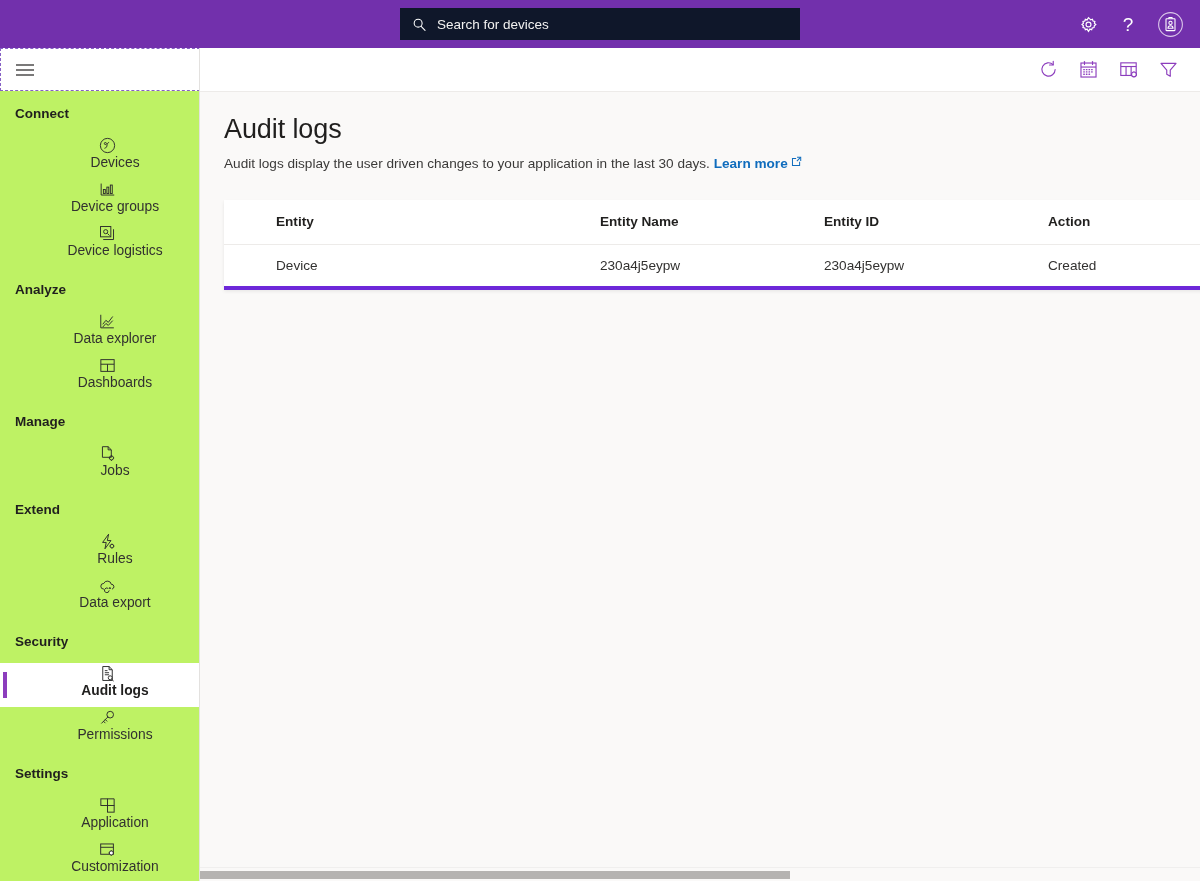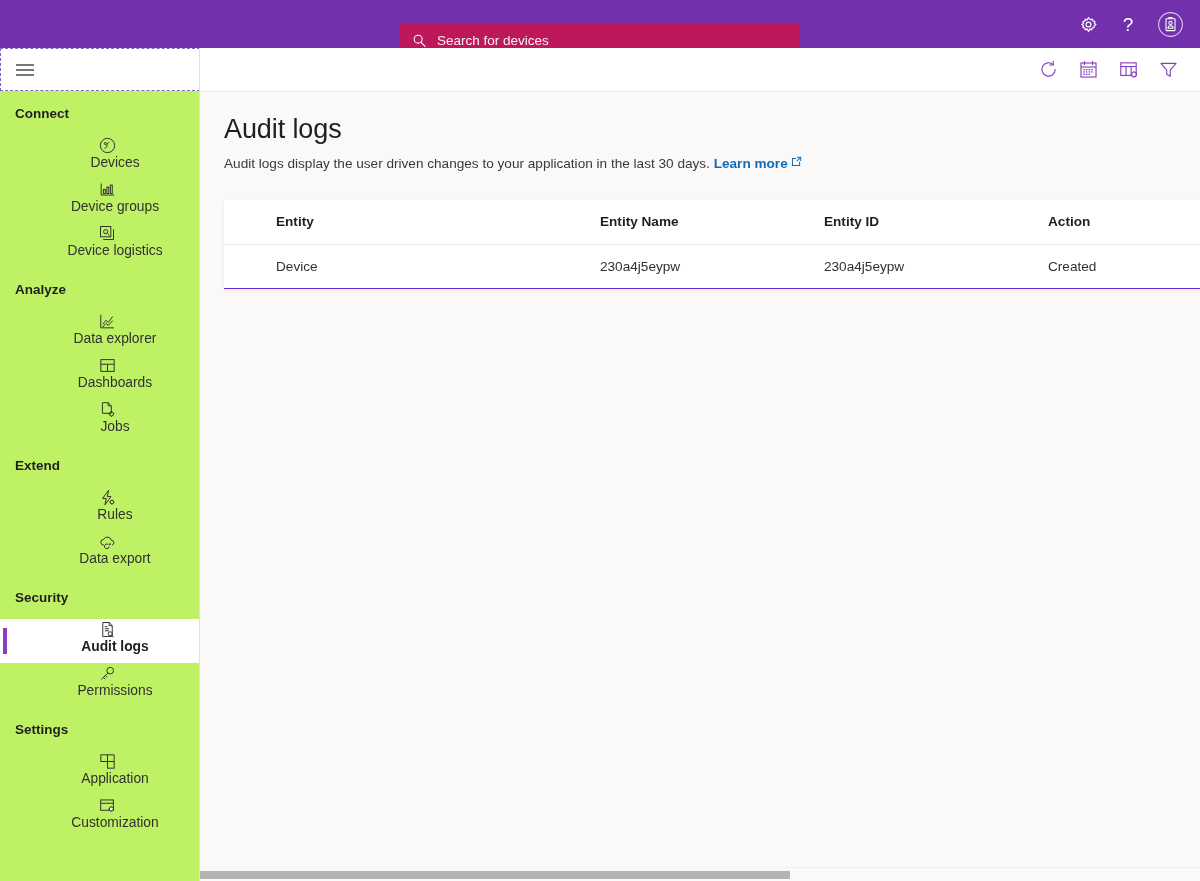--- a/index.html
+++ b/index.html
@@ -30,25 +30,24 @@
     color: #ffffff;
     font-size: 15.5px;
     font-weight: bold;
     letter-spacing: .1px;
     margin-left: 19px;
     white-space: nowrap;
   }
   .search-box {
     position: absolute; left: 400px; top: 8px;
     width: 400px; height: 32px;
-    background: #be185d;
+    background: #0f172a;
     display: flex; align-items: center;
     padding-left: 12px;
     cursor: text;
-    margin-top: 16px;
   }
   .search-icon { width: 15px; height: 15px; flex: 0 0 auto; }
   .search-placeholder {
     color: #f3f2f1;
     font-size: 13.5px;
     margin-left: 10px;
     white-space: nowrap;
   }
   .header-actions {
     position: absolute; right: 8px; top: 0;
@@ -187,21 +186,21 @@
     overflow: hidden;
   }
   table.grid thead th {
     color: #201f1e;
     font-weight: bold;
     border-bottom: 1px solid #edebe9;
   }
   table.grid tbody td {
     color: #323130;
     font-weight: normal;
-    border-bottom: 1px solid #6d28d9;
+    border-bottom: 4px solid #6d28d9;
   }
   .col-entity { width: 324px; }
   .col-ename  { width: 224px; }
   .col-eid    { width: 224px; }
   .col-action { width: 228px; }
 
   
   .hscroll {
     position: absolute; left: 200px; bottom: 0;
     width: 1000px; height: 14px;
@@ -322,20 +321,21 @@
         <span class="nav-icon">
           <svg width="19" height="19" viewBox="0 0 24 24" fill="none" stroke="#2b2b2b" stroke-width="1.2">
             <rect x="3.6" y="4.6" width="16.8" height="14.8"></rect>
             <line x1="3.6" y1="10.4" x2="20.4" y2="10.4"></line>
             <line x1="12" y1="10.4" x2="12" y2="19.4"></line>
           </svg>
         </span>
         <span class="nav-label">Dashboards</span>
       </div>
 
+      <div class="nav-group-title">Manage</div>
       <div class="nav-item">
         <span class="nav-icon">
           <svg width="19" height="19" viewBox="0 0 24 24" fill="none" stroke="#2b2b2b" stroke-width="1.2">
             <path d="M5.6 3.4h7.2l4 4v9.4H5.6z" stroke-linejoin="round"></path>
             <path d="M12.8 3.4v4h4"></path>
             <circle cx="17" cy="17.6" r="2.6"></circle>
             <path d="M17 14.2v1M17 20.2v1M13.6 17.6h1M19.4 17.6h1"></path>
           </svg>
         </span>
         <span class="nav-label">Jobs</span>

